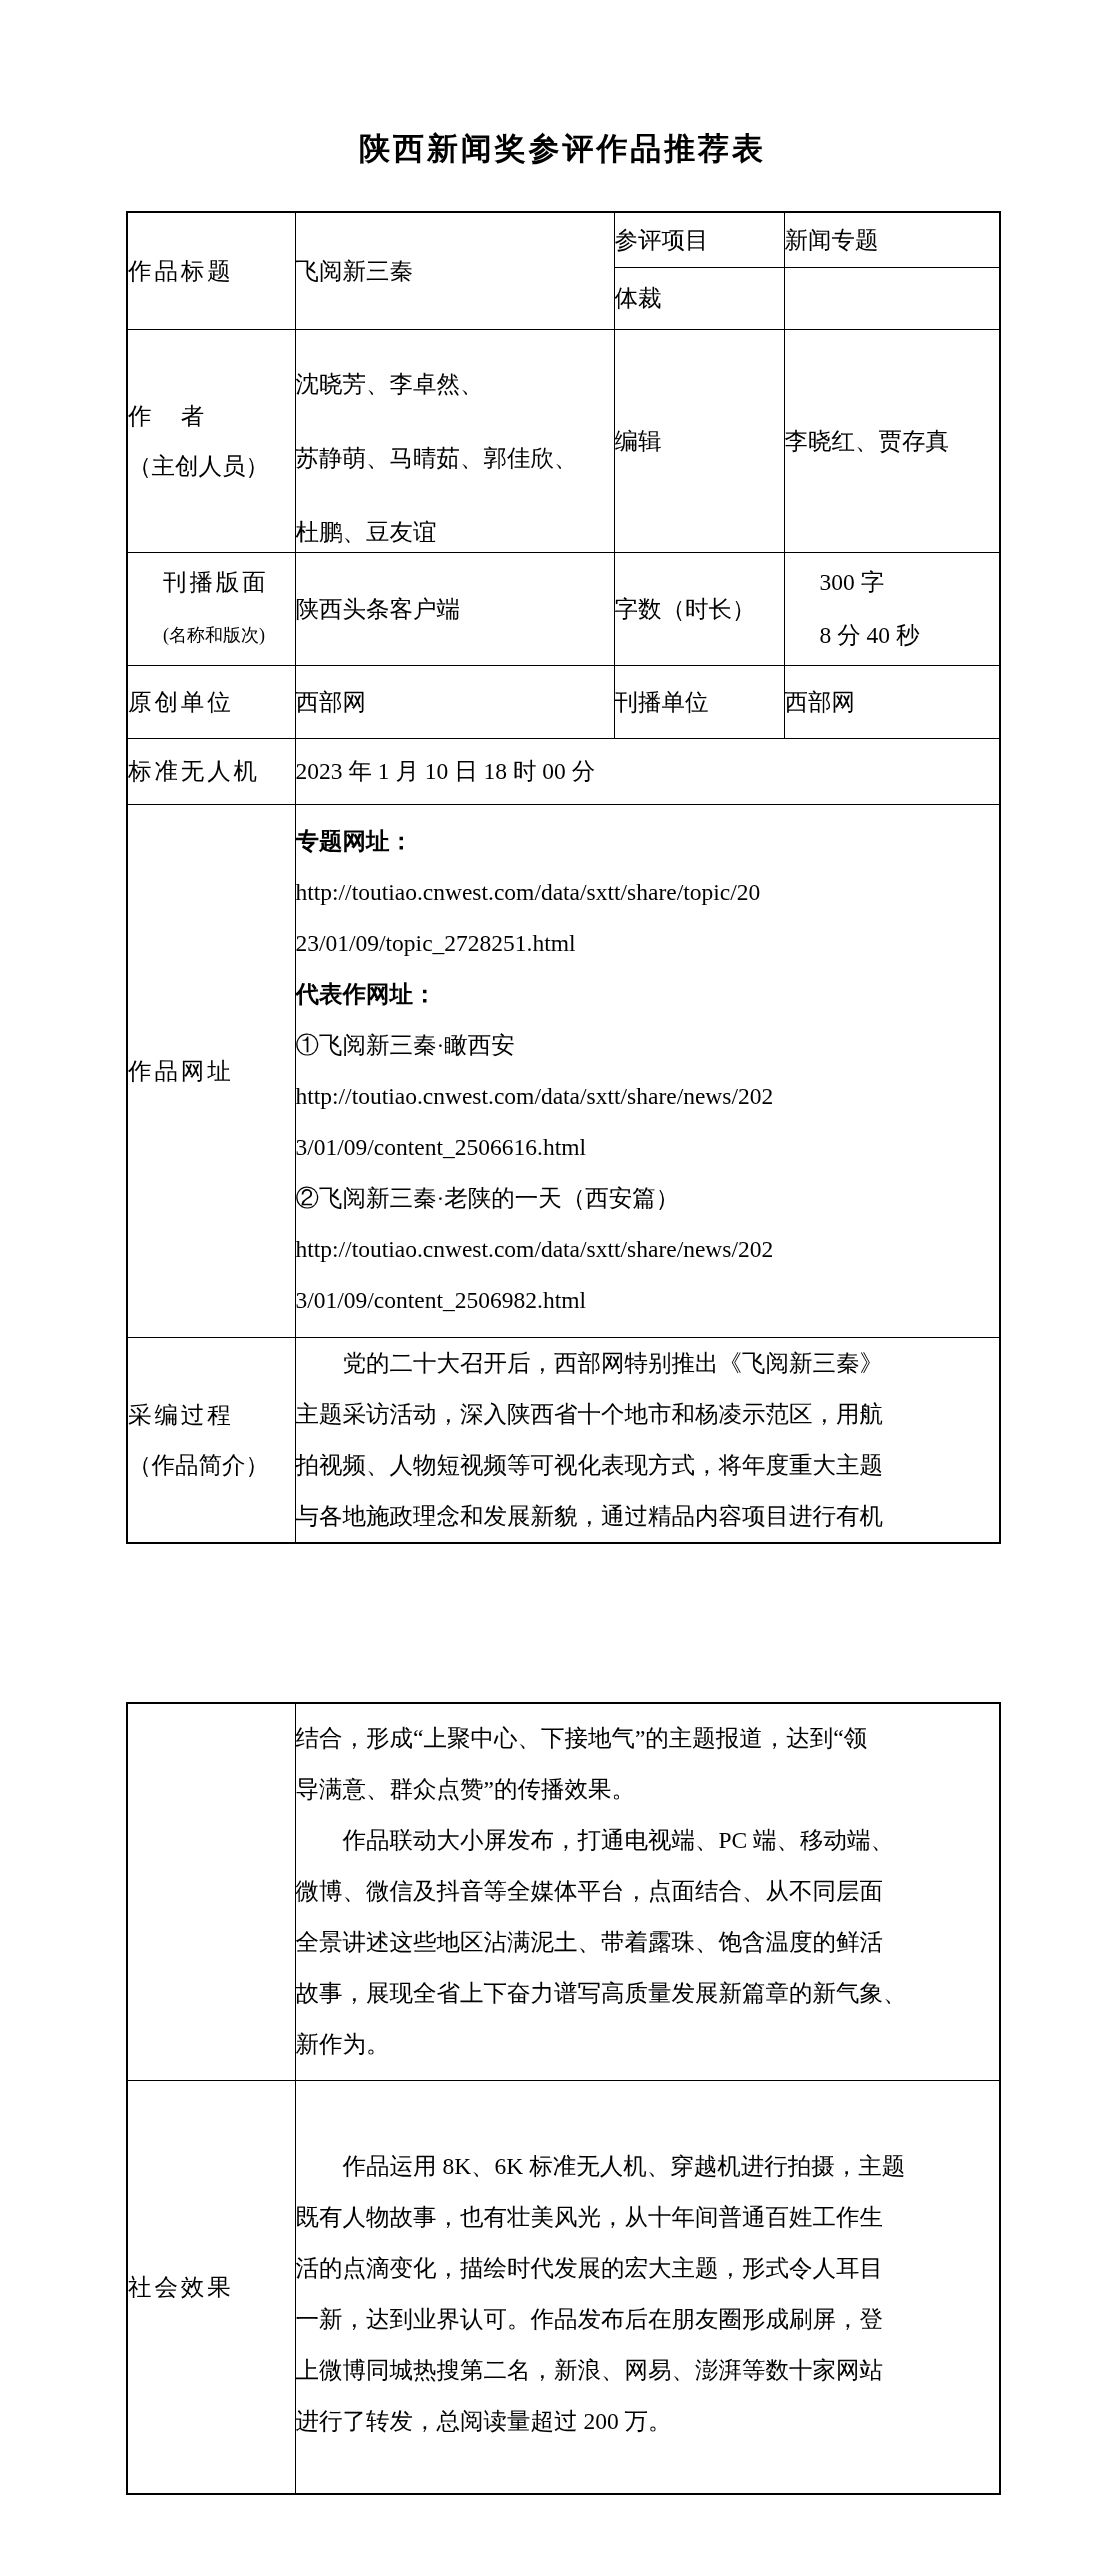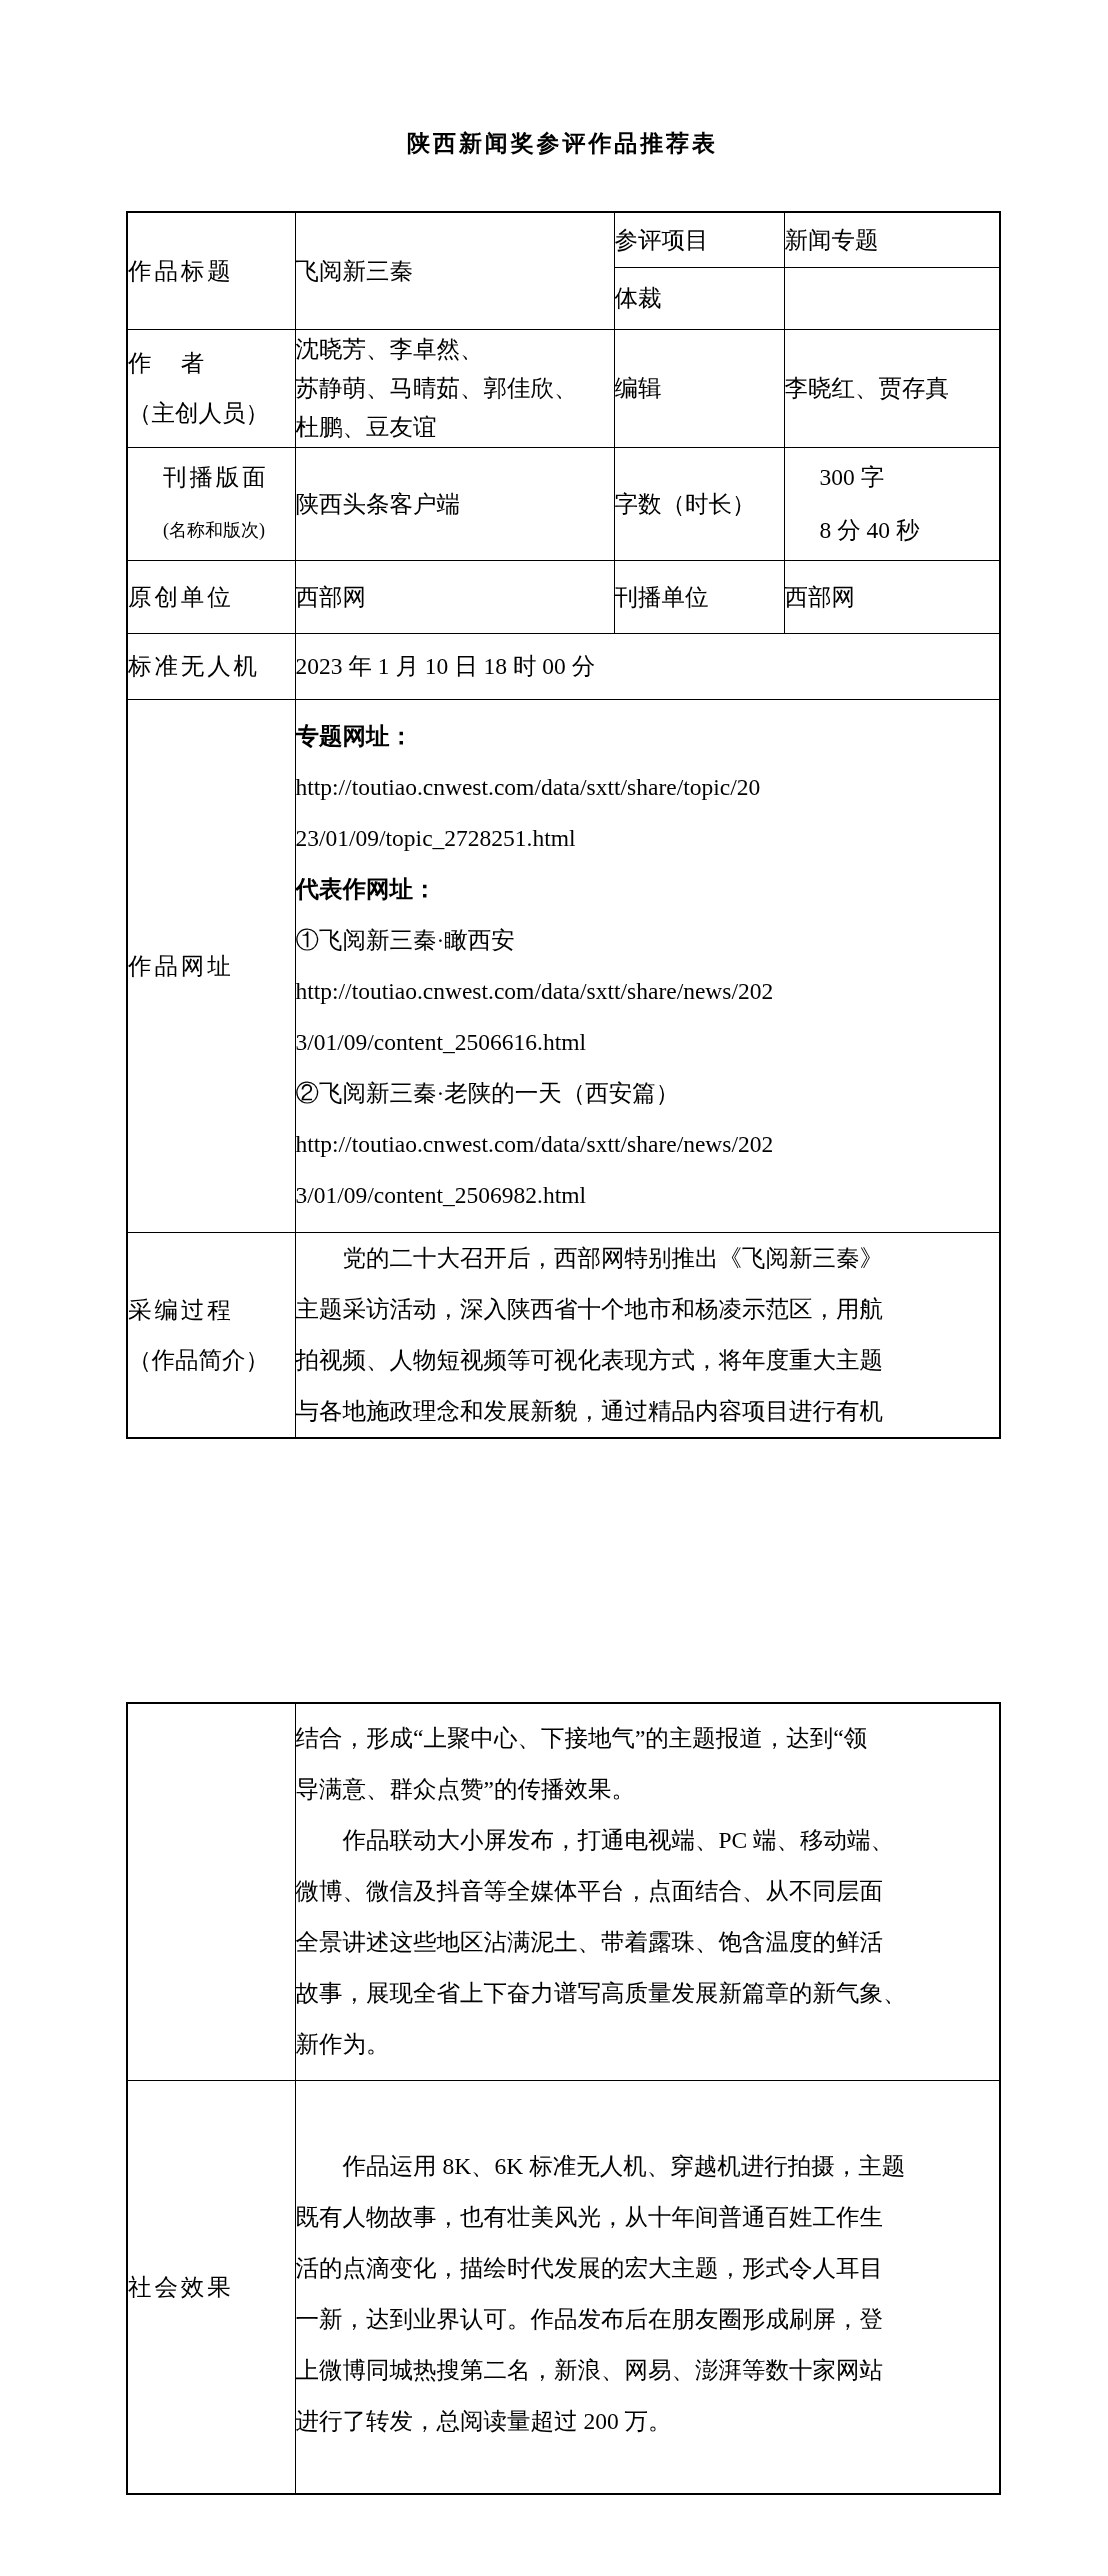--- a/index.html
+++ b/index.html
@@ -2,39 +2,39 @@
 <html style="font-size:11.4px"><head>
 <meta charset="utf-8">
 <style>
   html,body{margin:0;padding:0;}
   body{
     width:1109px;height:2576px;position:relative;background:#ffffff;
     font-family:"Liberation Serif","DejaVu Serif",serif;color:#000;
   }
   .doc-title{
     position:absolute;left:126px;top:128px;width:873px;margin:0;
-    text-align:center;font-size:23px;font-weight:bold;letter-spacing:2.9px;
+    text-align:center;font-size:31px;font-weight:bold;letter-spacing:2.9px;
   }
   table.t{
     position:absolute;border-collapse:collapse;table-layout:fixed;
     border:2.1px solid #000;
   }
   table.t td{
     border:1.4px solid #000;font-size:23.5px;text-align:left;
     vertical-align:middle;padding:0;overflow:hidden;
   }
   .t1{left:126px;top:211px;width:873px;}
   .t2{left:126px;top:1702px;width:873px;}
   .t1 col.c1{width:168px;} .t1 col.c2{width:319px;}
   .t1 col.c3{width:170px;} .t1 col.c4{width:216px;}
   .t2 col.c1{width:168px;} .t2 col.c2{width:705px;}
   .lbl{letter-spacing:2.9px;margin-left:44px;}
   .lh70{line-height:50px;}
   .lh75{line-height:53px;padding-left:35px;}
-  .nline{line-height:39px;}
+  .nline{line-height:39px;margin-top:35px;}
   .fit{font-size:18px;letter-spacing:0;}
   .nosp{letter-spacing:0;}
   td.content{text-align:left;padding:0 10px 0 13px;}
   td.content.top{vertical-align:top;padding-top:60px;}
   .line{line-height:51px;white-space:nowrap;}
   .line.tight{line-height:51px;}
   .indent{padding-left:47px;}
   .b{font-weight:bold;}
 </style>
 </head>

